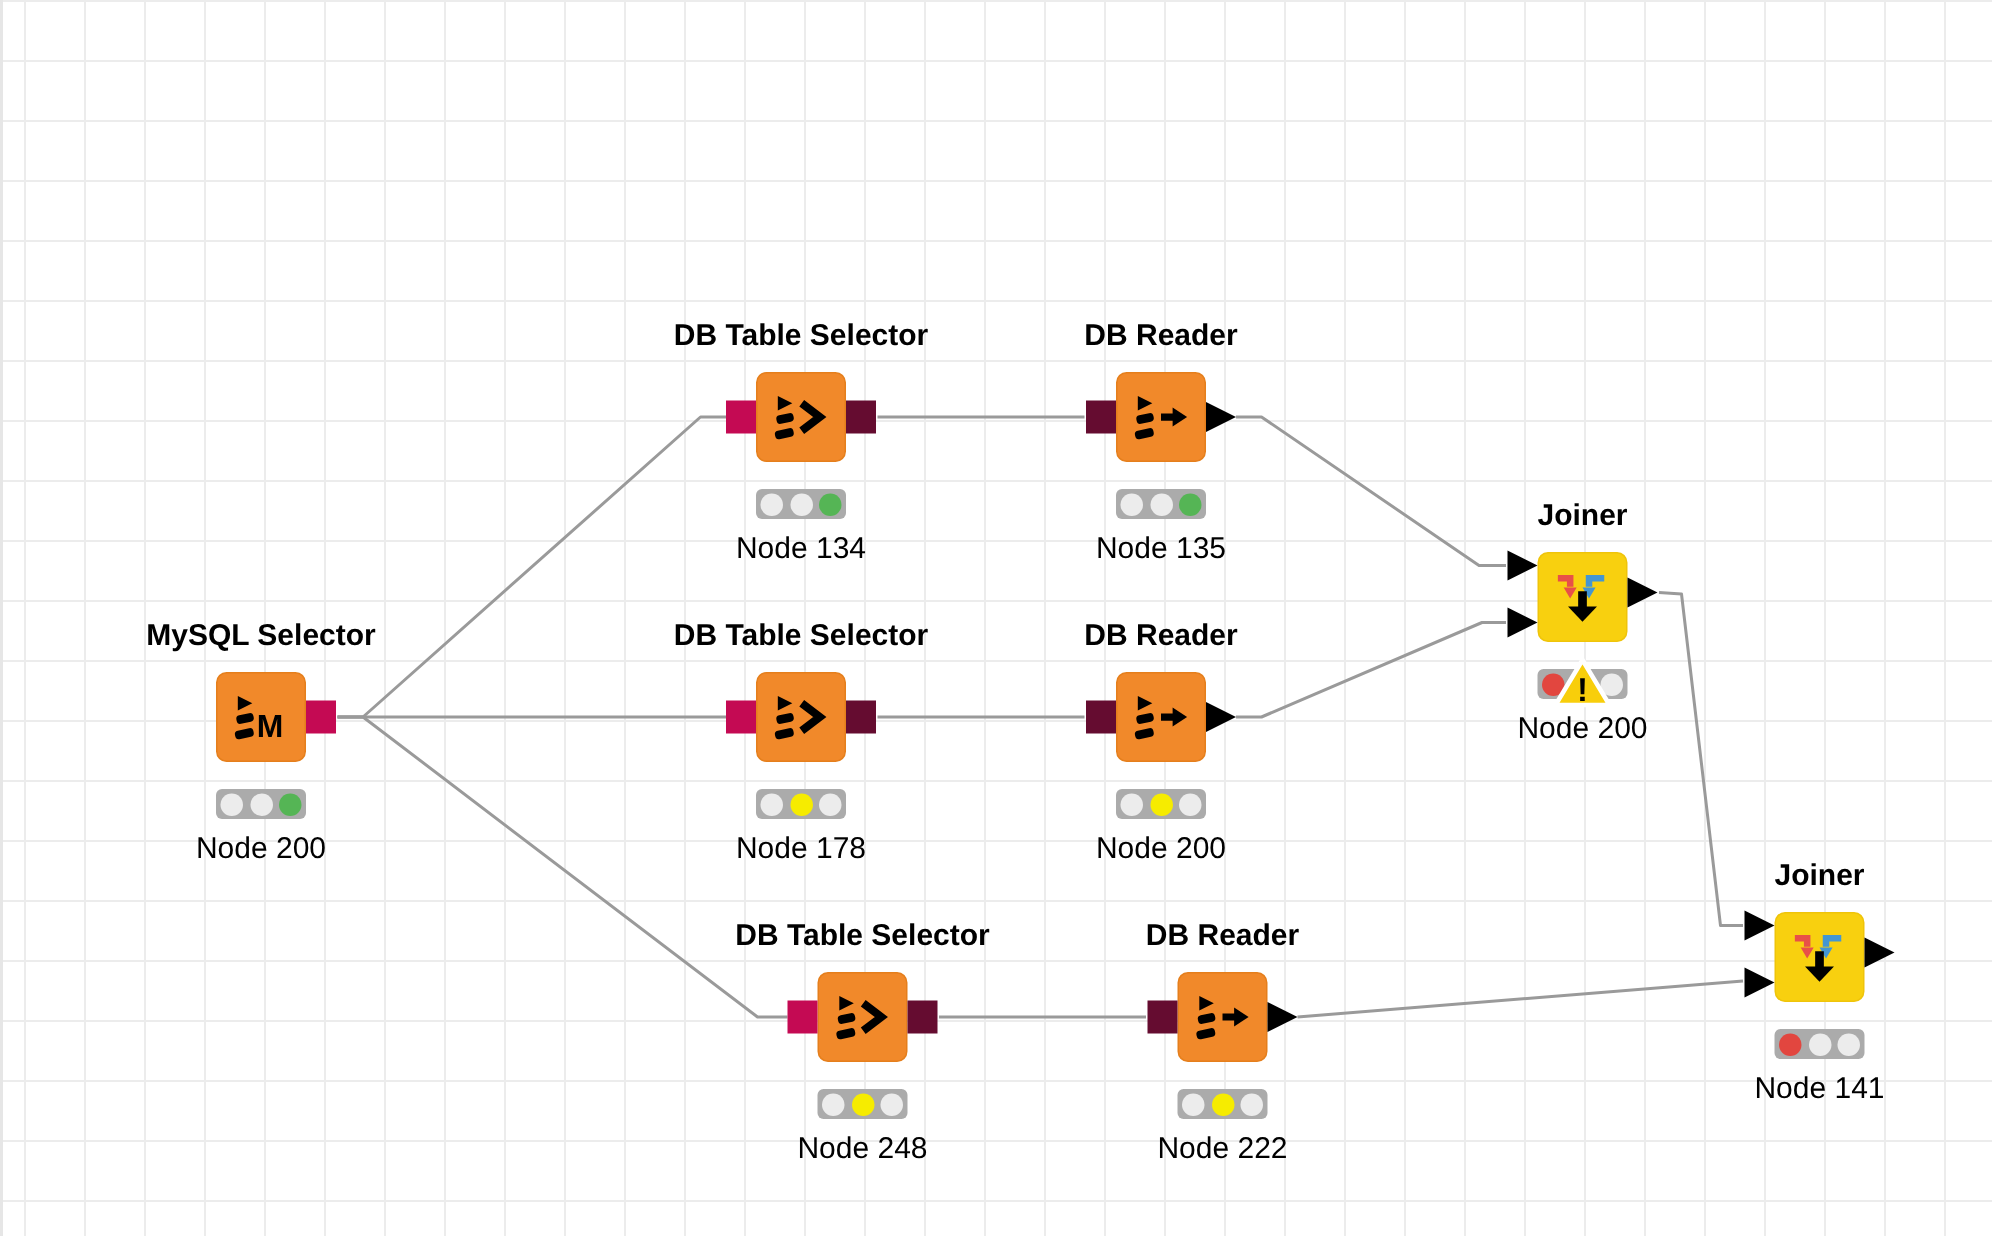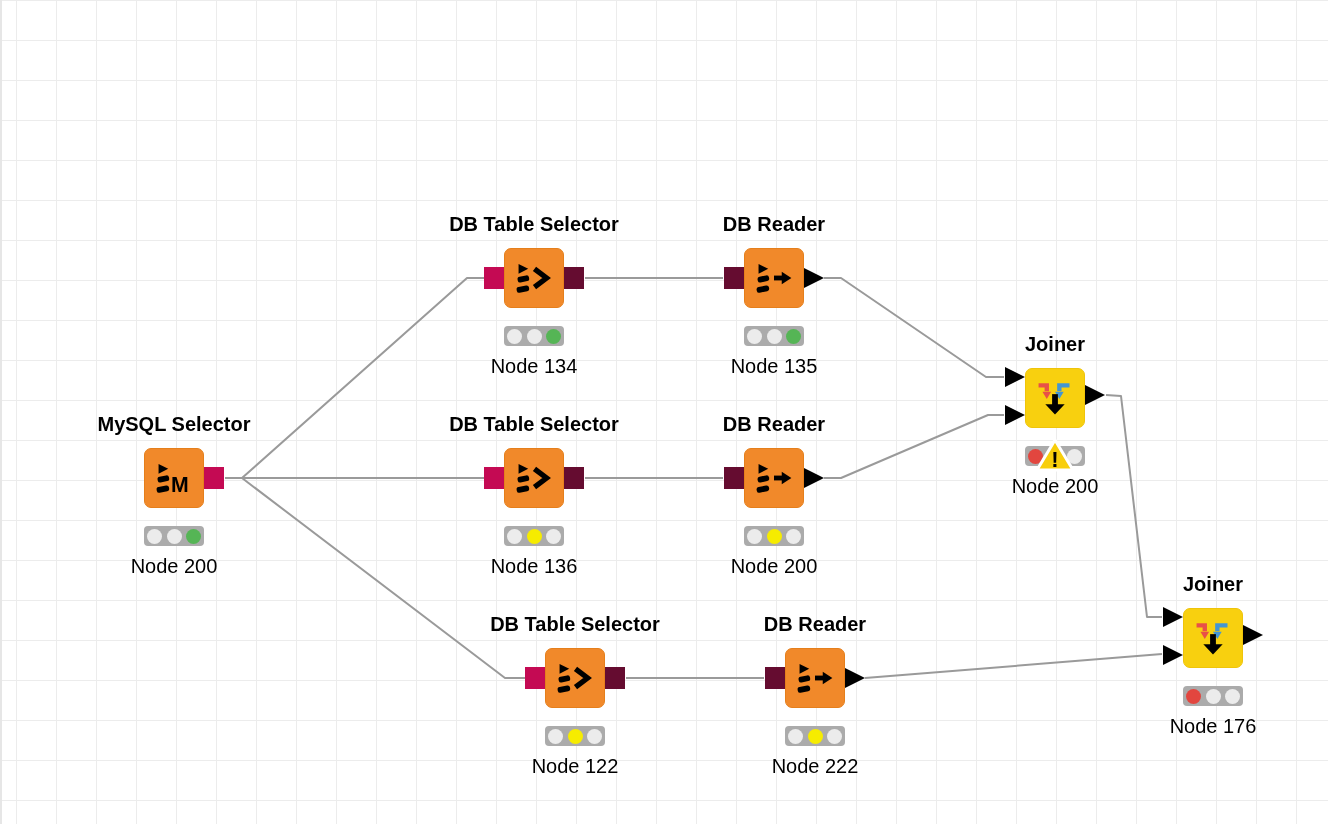--- a/index.html
+++ b/index.html
@@ -156,21 +156,21 @@
       <path d="M30.5,20.5 L43,30 L30.5,39.5" fill="none" stroke="#000" stroke-width="5.5"></path>
     </svg>
   </div>
   <div class="psq pin session"></div>
   <div class="psq pout dbdata"></div>
   <div class="tlight">
     <span class="dot off"></span>
     <span class="dot yellow"></span>
     <span class="dot off"></span>
   </div>
-  <div class="nlabel">Node 136</div>
+  <div class="nlabel">Node 178</div>
 </div>
 
 <div class="knode" style="left:744px;top:448px">
   <div class="ntitle">DB Reader</div>
   <div class="nbody orange">
     <svg class="nicon" viewBox="0 0 60 60">
       <g fill="#000">
         <polygon points="14,15.5 24,20.5 14,25.5"></polygon>
         <rect x="13" y="28" width="12" height="6" rx="2.5" transform="rotate(-12 19 31)"></rect>
         <rect x="12" y="38.5" width="13" height="6" rx="2.5" transform="rotate(-12 18.5 41.5)"></rect>
@@ -201,21 +201,21 @@
       <path d="M30.5,20.5 L43,30 L30.5,39.5" fill="none" stroke="#000" stroke-width="5.5"></path>
     </svg>
   </div>
   <div class="psq pin session"></div>
   <div class="psq pout dbdata"></div>
   <div class="tlight">
     <span class="dot off"></span>
     <span class="dot yellow"></span>
     <span class="dot off"></span>
   </div>
-  <div class="nlabel">Node 122</div>
+  <div class="nlabel">Node 248</div>
 </div>
 
 <div class="knode" style="left:785px;top:648px">
   <div class="ntitle">DB Reader</div>
   <div class="nbody orange">
     <svg class="nicon" viewBox="0 0 60 60">
       <g fill="#000">
         <polygon points="14,15.5 24,20.5 14,25.5"></polygon>
         <rect x="13" y="28" width="12" height="6" rx="2.5" transform="rotate(-12 19 31)"></rect>
         <rect x="12" y="38.5" width="13" height="6" rx="2.5" transform="rotate(-12 18.5 41.5)"></rect>
@@ -276,14 +276,14 @@
     </svg>
   </div>
   <div class="ptri pin1"></div>
   <div class="ptri pin2"></div>
   <div class="ptri pout j"></div>
   <div class="tlight">
     <span class="dot red"></span>
     <span class="dot off"></span>
     <span class="dot off"></span>
   </div>
-  <div class="nlabel">Node 176</div>
+  <div class="nlabel">Node 141</div>
 </div>
 
 </body></html>

